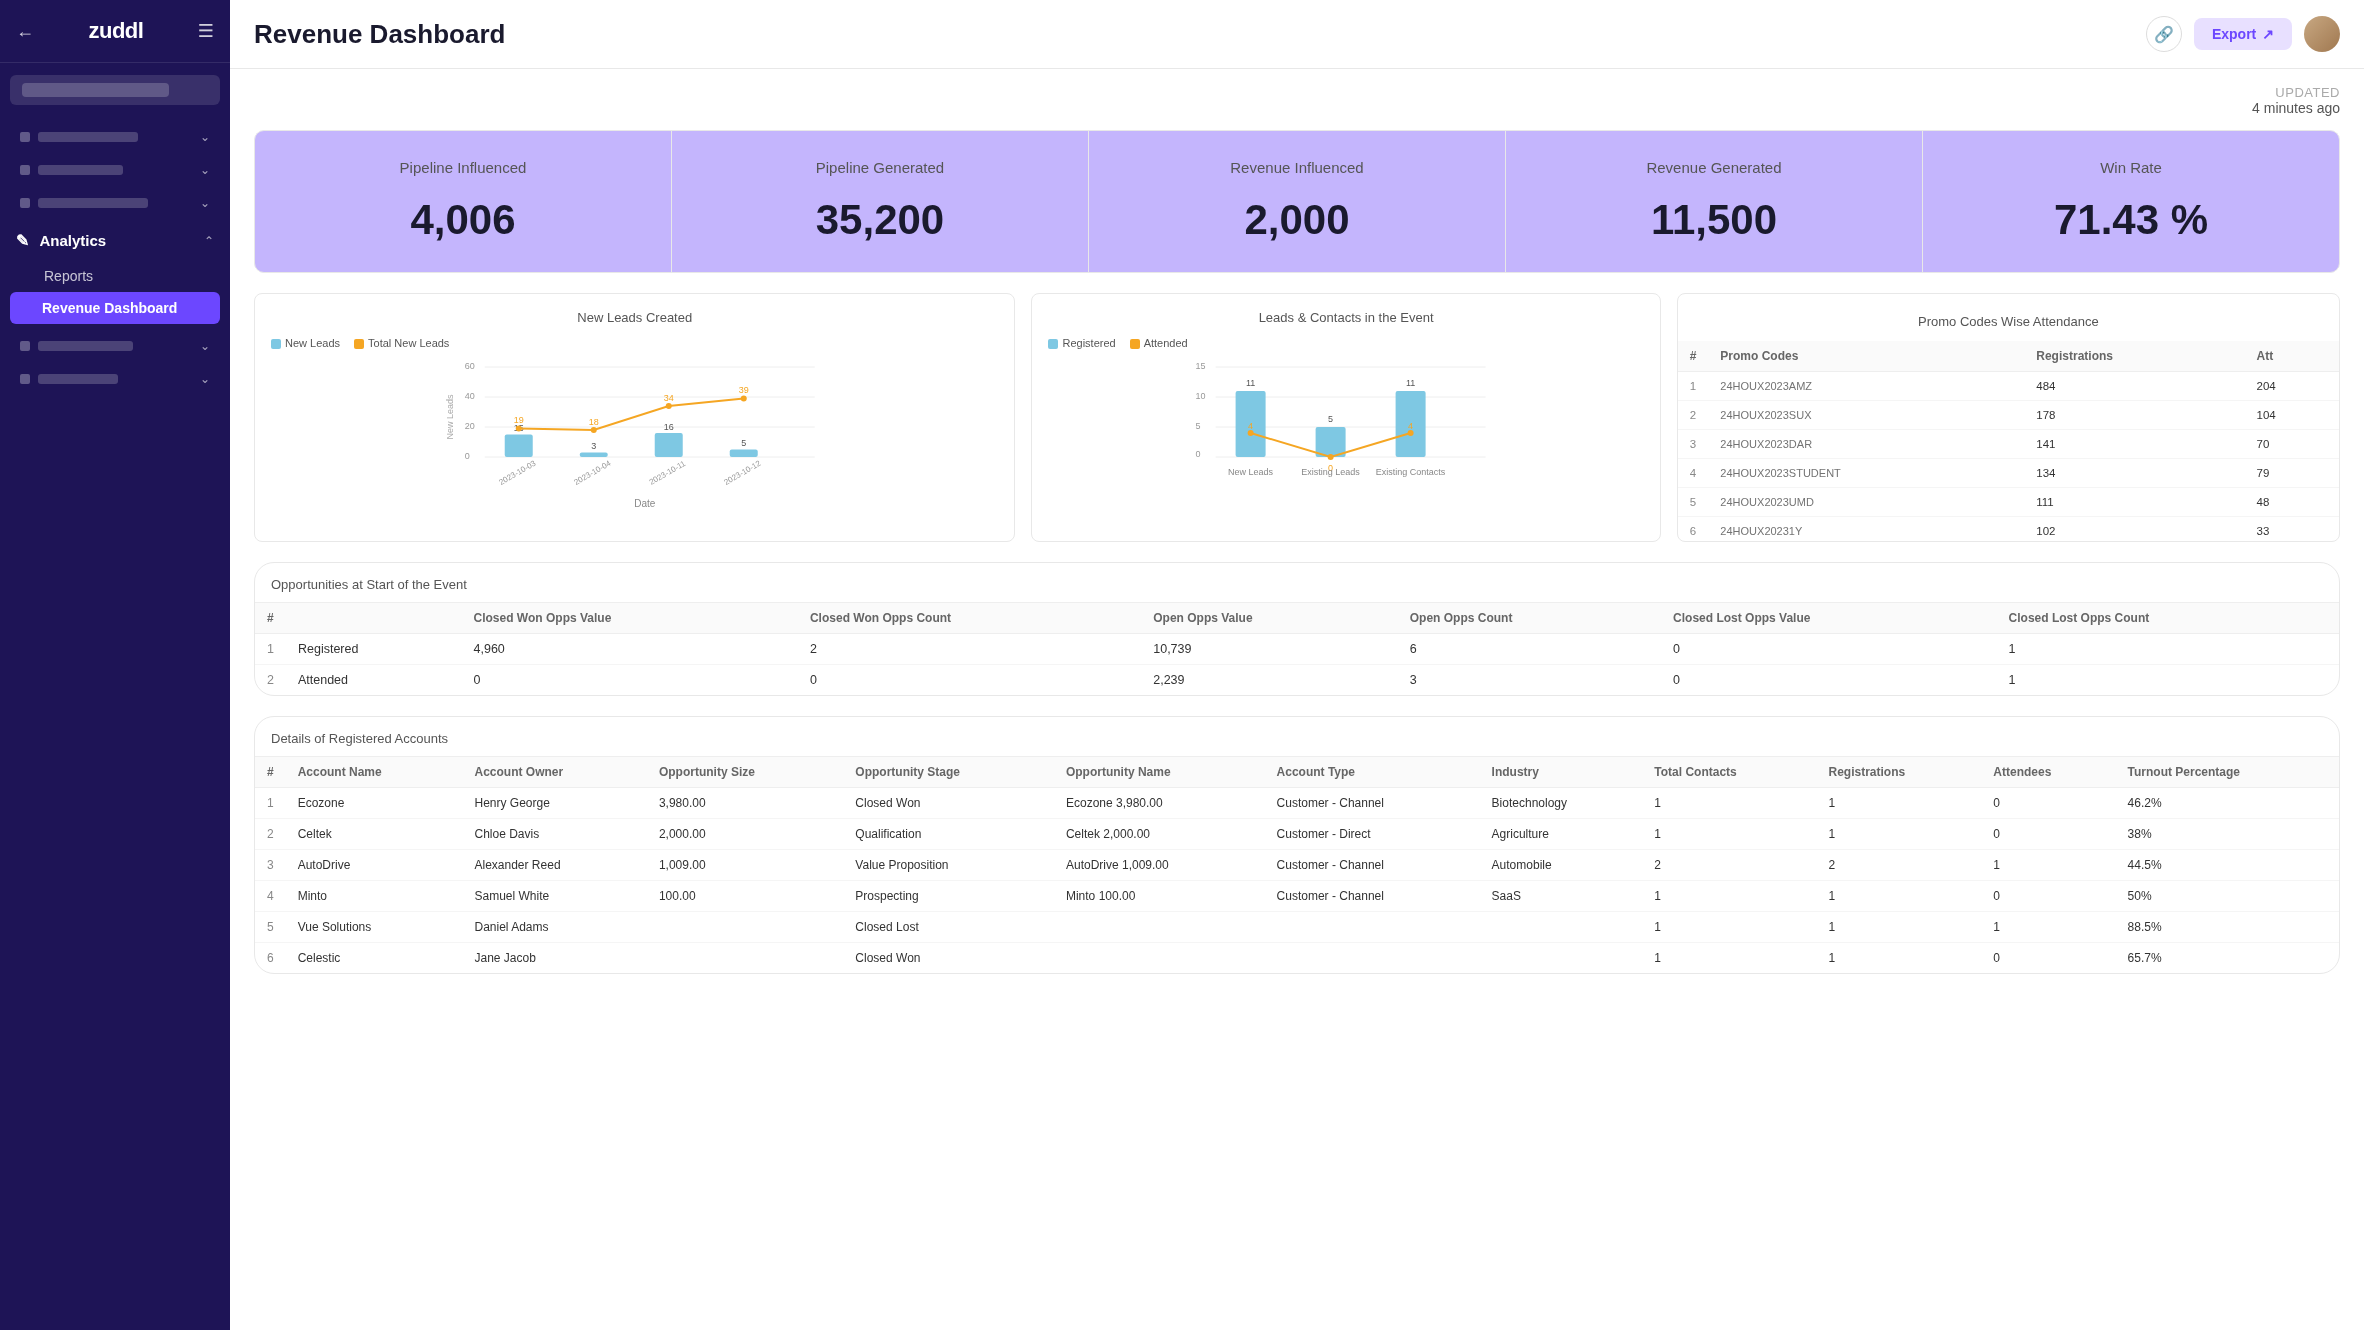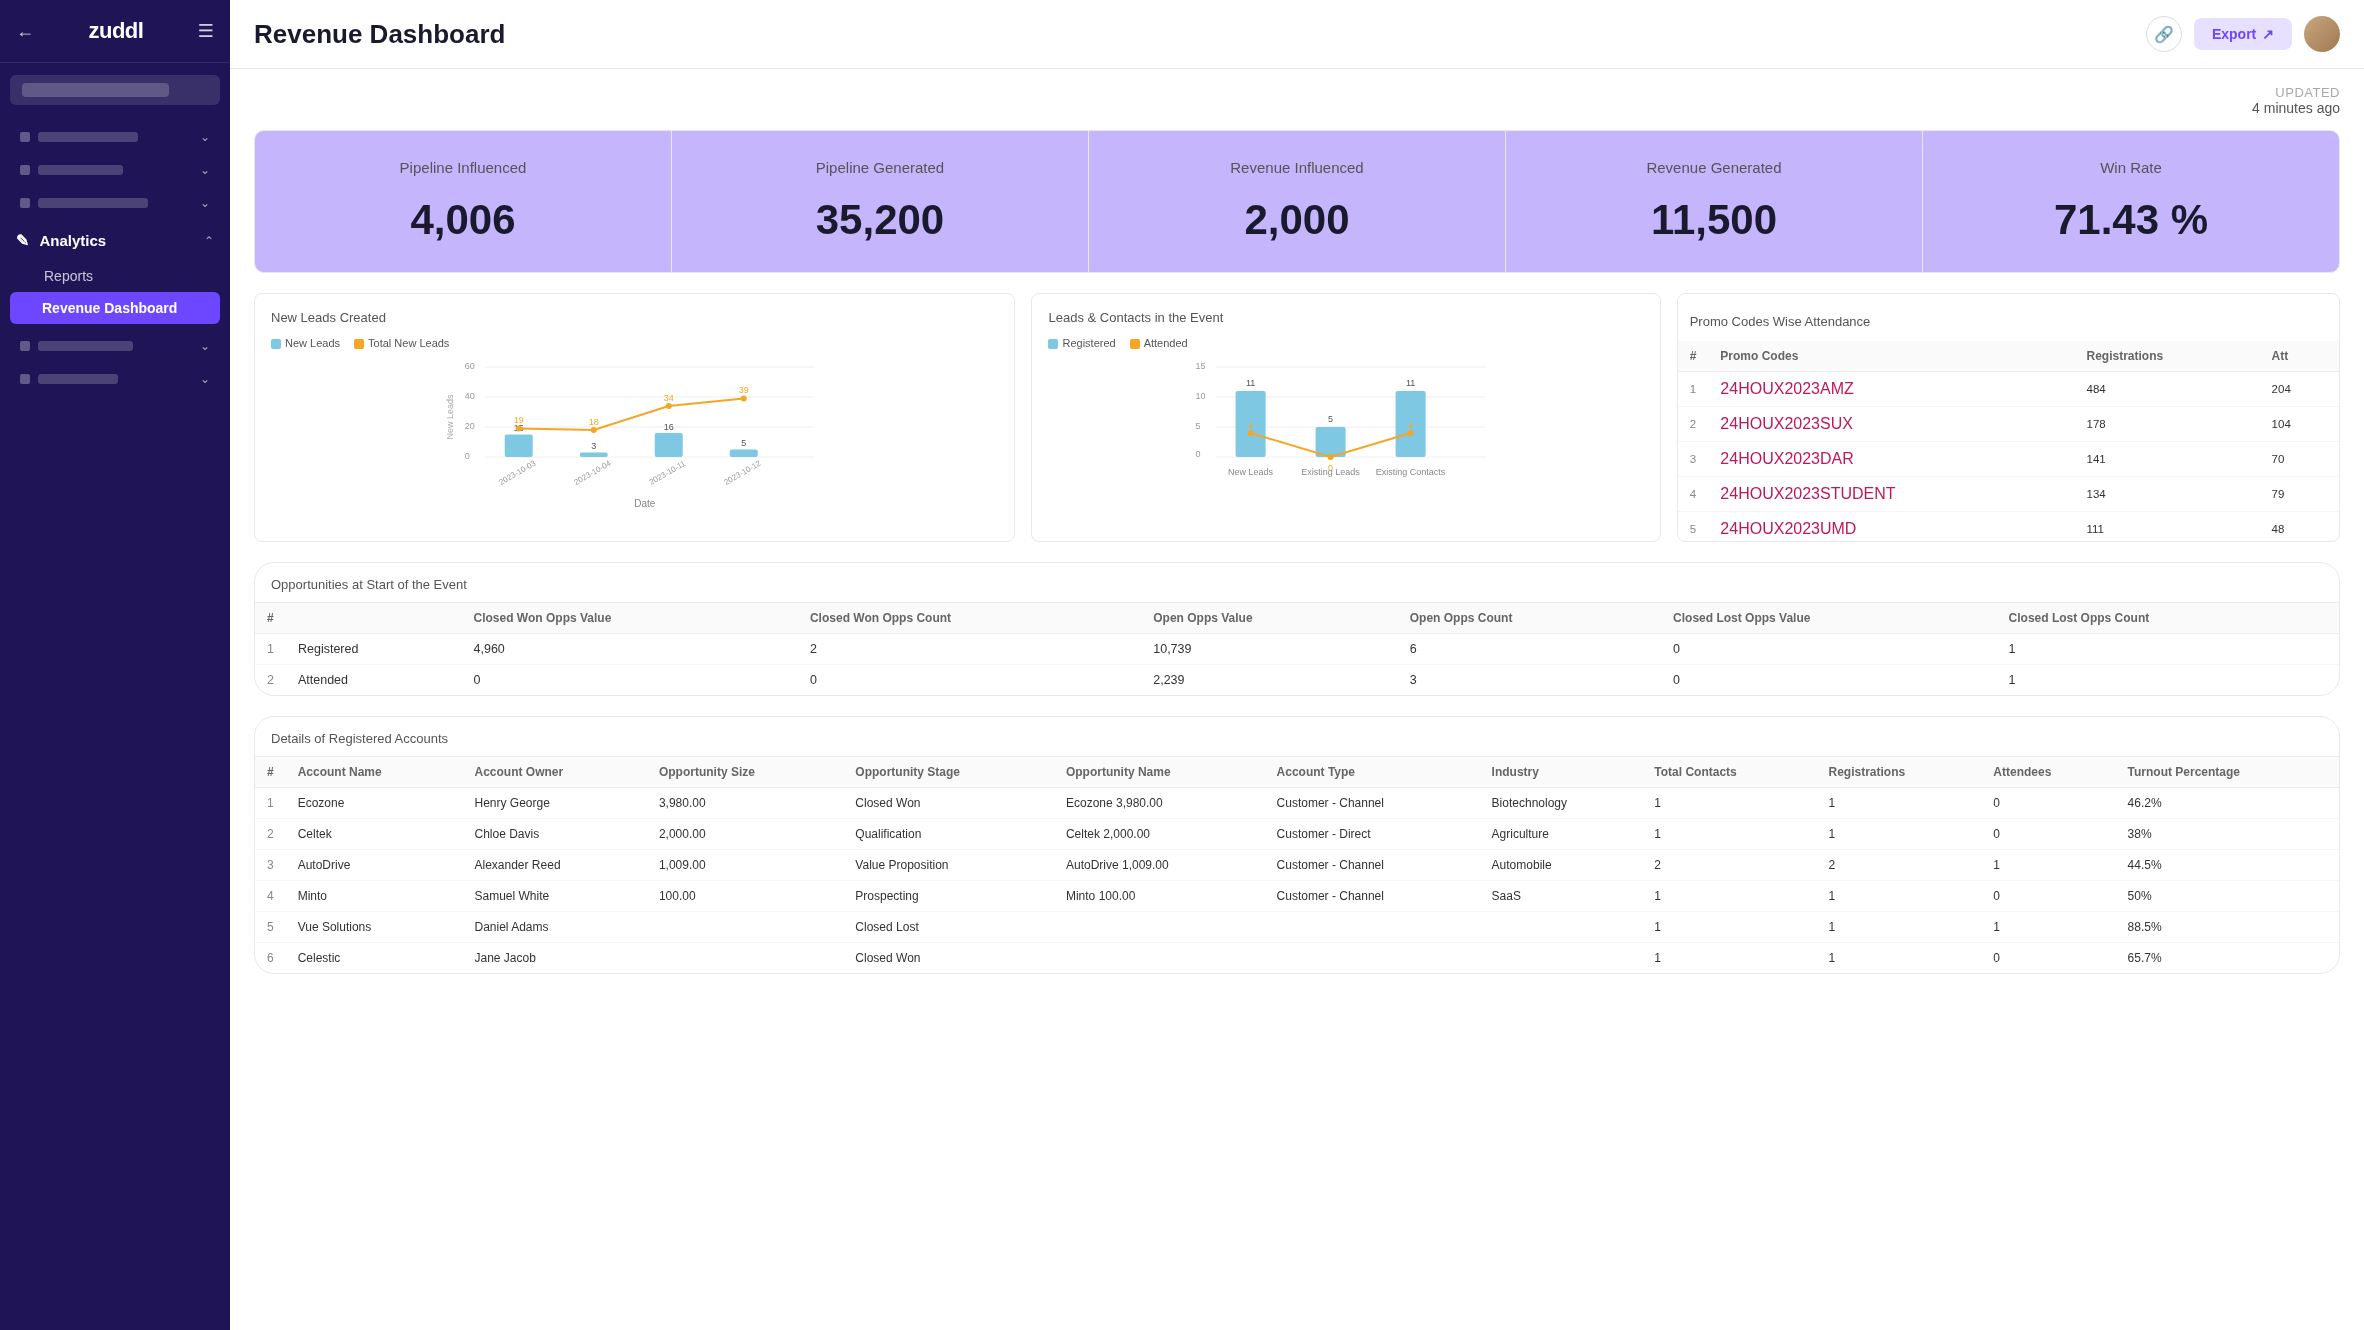--- a/index.html
+++ b/index.html
@@ -186,20 +186,21 @@
       border: 1px solid #e8e8e8;
       border-radius: 8px;
       padding: 16px;
       flex: 1;
     }
     .chart-title {
       font-size: 13px;
       color: #555;
       margin-bottom: 12px;
       font-weight: 500;
+      text-align: center;
     }
     .chart-area {
       position: relative;
       height: 160px;
     }
 
     
     .table-section {
       background: #fff;
       border: 1px solid #e8e8e8;
@@ -228,21 +229,21 @@
       border-bottom: 1px solid #eee;
       font-size: 12px;
     }
     .data-table td {
       padding: 8px 12px;
       color: #333;
       border-bottom: 1px solid #f5f5f5;
     }
     .data-table tr:last-child td { border-bottom: none; }
     .data-table td:first-child { color: #888; width: 30px; }
-    .promo-link { color: #be185d; text-decoration: none; font-size: 16px; text-align: right; }
+    .promo-link { color: #737373; text-decoration: none; font-size: 11px; text-align: right; }
 
     
     .legend { display: flex; gap: 14px; margin-bottom: 8px; font-size: 11px; color: #555; }
     .legend-dot { width: 10px; height: 10px; border-radius: 2px; display: inline-block; margin-right: 4px; vertical-align: middle; }
 
     
     .accounts-table { overflow-x: auto; }
   </style>
 </head>
 <body>

